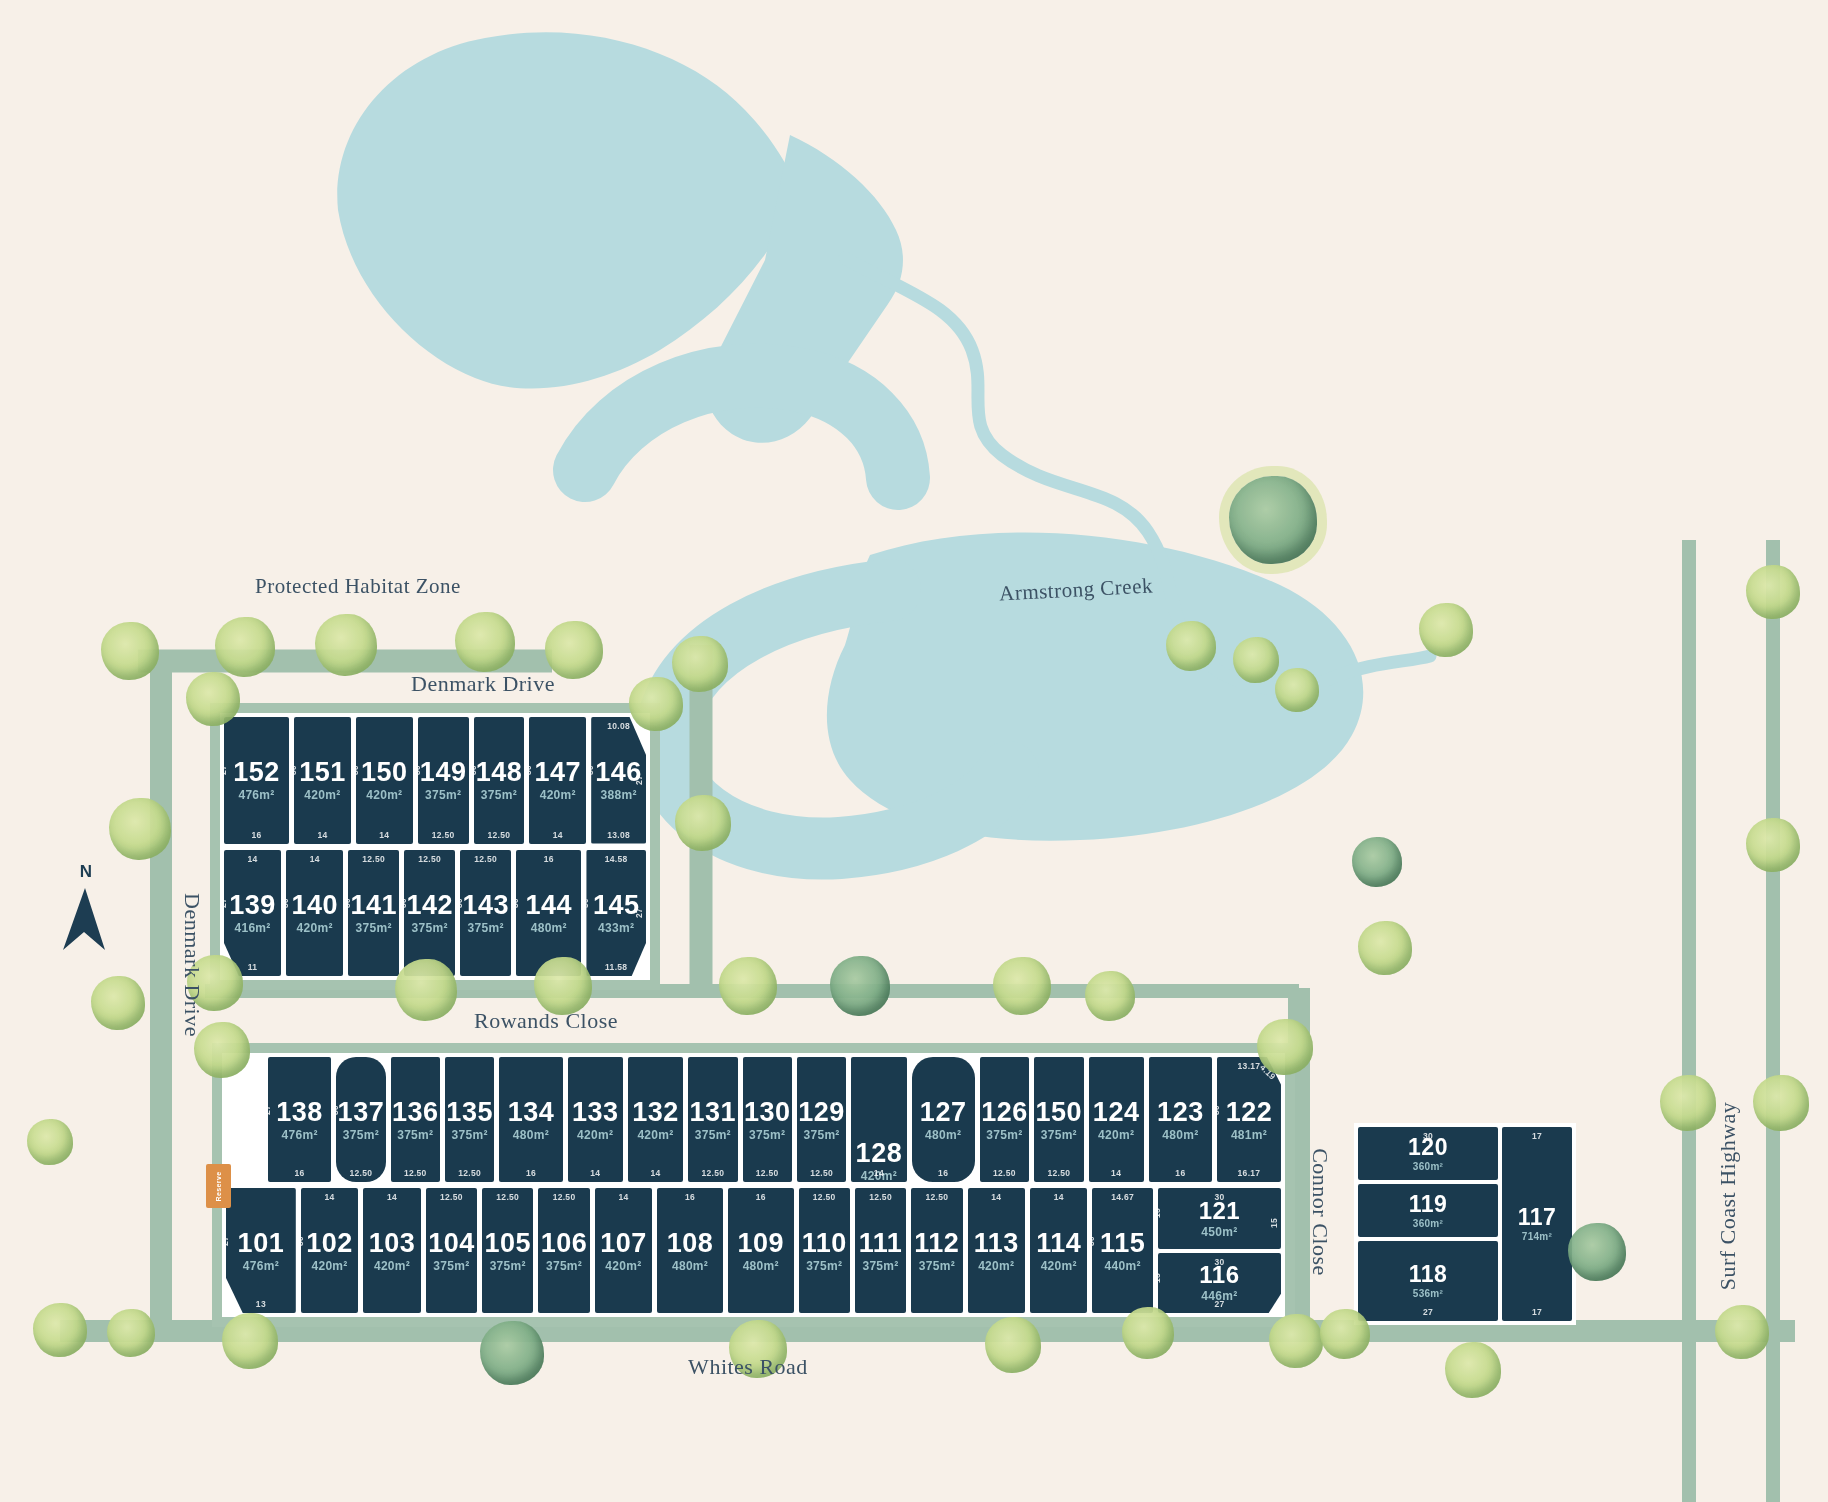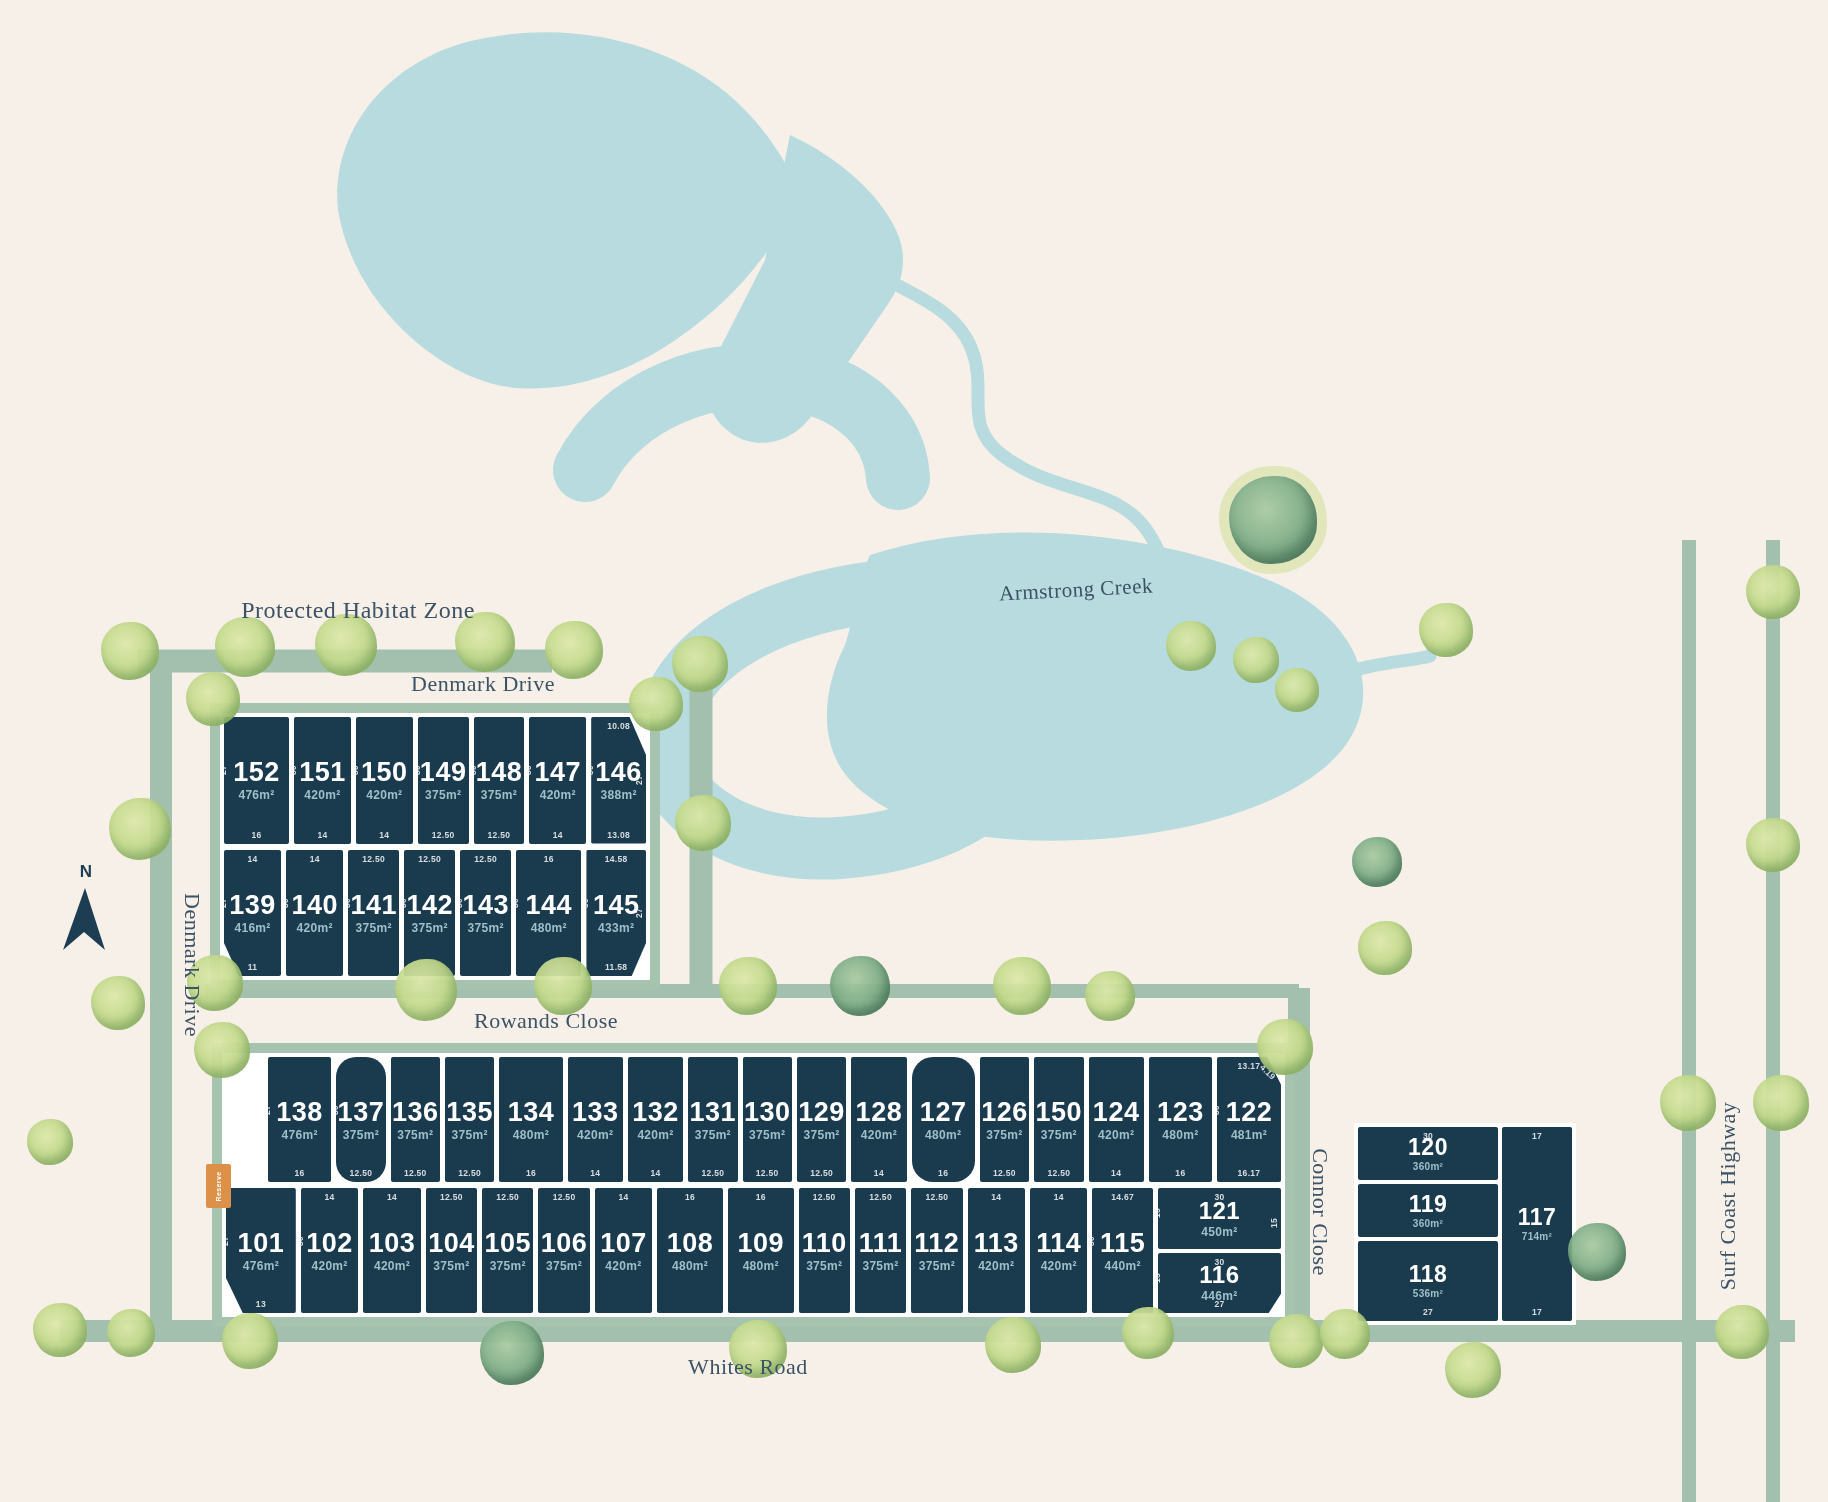--- a/index.html
+++ b/index.html
@@ -272,21 +272,21 @@
           </div>
           <span class="dim b">12.50</span>
         </div>
         <div class="lot" style="flex-grow: 12.5;">
           <div class="ident">
             <span class="lot-num">129</span>
             <span class="lot-area">375m²</span>
           </div>
           <span class="dim b">12.50</span>
         </div>
-        <div class="lot" style="flex-grow: 14;">
+        <div class="lot" style="flex-grow: 14; align-items: flex-end;">
           <div class="ident">
             <span class="lot-num">128</span>
             <span class="lot-area">420m²</span>
           </div>
           <span class="dim b">14</span>
         </div>
         <div class="lot" style="flex-grow: 16; border-radius: 21px;">
           <div class="ident">
             <span class="lot-num">127</span>
             <span class="lot-area">480m²</span>
@@ -542,21 +542,21 @@
       <div class="tree" style="left: 1166px; top: 621px; width: 50px; height: 50px;"></div>
       <div class="tree" style="left: 1233px; top: 637px; width: 46px; height: 46px;"></div>
       <div class="tree" style="left: 1275px; top: 668px; width: 44px; height: 44px;"></div>
       <div class="tree dark big" style="left: 1229px; top: 476px; width: 88px; height: 88px;"></div>
       <div class="tree dark" style="left: 1352px; top: 837px; width: 50px; height: 50px;"></div>
       <div class="tree" style="left: 1358px; top: 921px; width: 54px; height: 54px;"></div>
       <div class="tree" style="left: 1419px; top: 603px; width: 54px; height: 54px;"></div>
       <div class="tree dark" style="left: 1568px; top: 1223px; width: 58px; height: 58px;"></div>
     </div>
 
-  <div class="street" style="left:358px;top:610px;font-size:24px;">Protected Habitat Zone</div>
+  <div class="street" style="left:358px;top:586px;font-size:21px;">Protected Habitat Zone</div>
   <div class="street tilt" style="left:1076px;top:590px;font-size:21px;">Armstrong Creek</div>
   <div class="street" style="left:483px;top:684px;">Denmark Drive</div>
   <div class="street cw" style="left:192px;top:965px;">Denmark Drive</div>
   <div class="street" style="left:546px;top:1021px;">Rowands Close</div>
   <div class="street" style="left:748px;top:1367px;">Whites Road</div>
   <div class="street cw" style="left:1320px;top:1212px;">Connor Close</div>
   <div class="street ccw" style="left:1728px;top:1196px;">Surf Coast Highway</div>
 
   <div class="compass" style="left:0;top:862px;width:120px;height:100px;">
     <div class="n">N</div>

